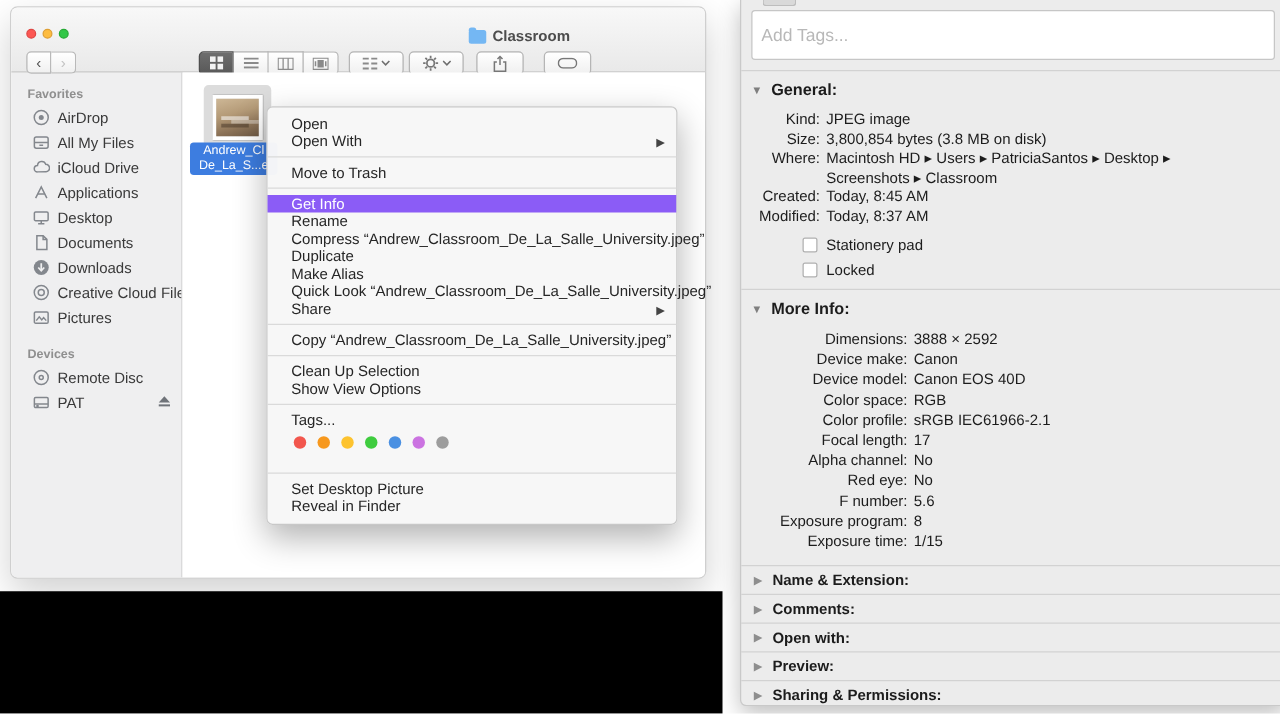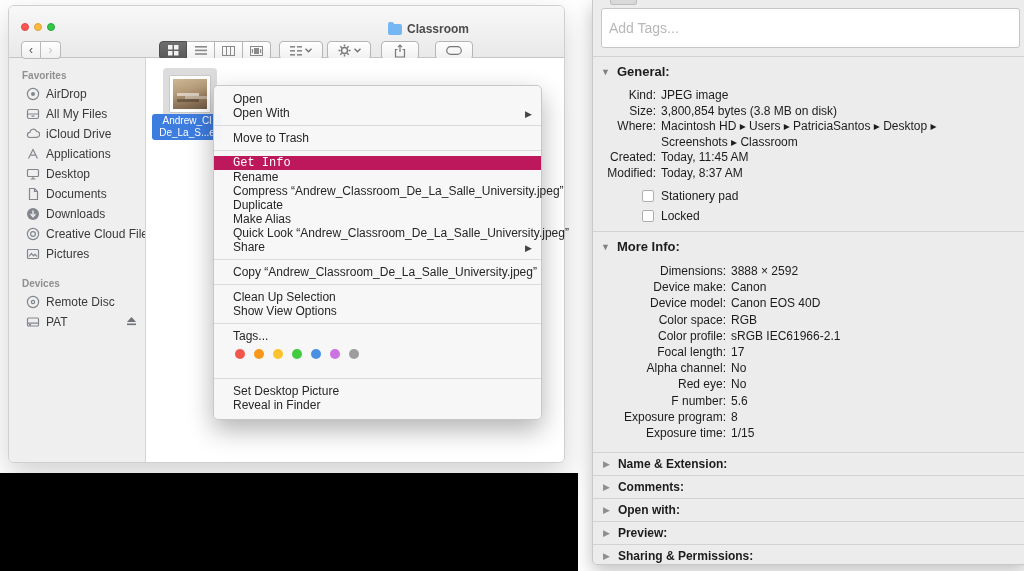--- a/index.html
+++ b/index.html
@@ -14,21 +14,21 @@
   .finder-window { position:absolute; left:8px; top:5px; width:557px; height:458px;
     background:#fff; border:1px solid #cfcfcf; border-radius:6px;
     box-shadow:0 12px 30px rgba(0,0,0,.18); overflow:hidden; display:flex; flex-direction:column; }
   .titlebar { position:relative; height:52px; flex:0 0 52px;
     background:linear-gradient(#f8f8f8,#e9e9e9); border-bottom:1px solid #c4c4c4; }
   .traffic { position:absolute; top:17px; width:8px; height:8px; border-radius:50%; }
   .t-close { left:12px; background:#fc5753; border:1px solid #df4744; }
   .t-min   { left:25px; background:#fdbc40; border:1px solid #de9f34; }
   .t-zoom  { left:38px; background:#33c748; border:1px solid #27aa35; }
   .win-title { position:absolute; left:366px; top:16px; display:flex; align-items:center; gap:5px;
-    font-size:12px; font-weight:bold; color:#4c4c4c;margin-left:13px; }
+    font-size:12px; font-weight:bold; color:#4c4c4c; }
   .mini-folder { position:relative; width:14px; height:11px; background:#74b7f3; border-radius:2px; }
   .mini-folder:before { content:""; position:absolute; left:0; top:-2px; width:6px; height:3px;
     background:#74b7f3; border-radius:2px 2px 0 0; }
   .nav-group { position:absolute; left:12px; top:35px; display:flex; }
   .nav-btn { width:20px; height:18px; background:linear-gradient(#fff,#f0f0f0); border:1px solid #b9b9b9;
     display:flex; align-items:center; justify-content:center; font-size:12px; }
   .nav-btn.back { border-radius:4px 0 0 4px; color:#555; }
   .nav-btn.fwd  { border-radius:0 4px 4px 0; border-left:none; color:#c3c3c3; }
   .seg-group { position:absolute; left:150px; top:35px; display:flex; height:19px; }
   .seg { width:28px; border:1px solid #b5b5b5; border-left:none; background:linear-gradient(#fff,#f0f0f0);
@@ -58,21 +58,21 @@
   .file-label { position:absolute; left:6px; top:56px; width:70px; background:#3d7de0; color:#fff;
     font-size:10px; line-height:12px; text-align:center; border-radius:3px; padding:1px 2px;
     white-space:nowrap; overflow:hidden; }
 
   
   .ctx-menu { position:absolute; left:213px; top:85px; width:329px; background:rgba(247,247,247,.98);
     border:1px solid #c8c8c8; border-radius:5px; box-shadow:0 10px 26px rgba(0,0,0,.3);
     padding:6px 0 7px 0; font-size:12px; color:#262626; z-index:5; }
   .ctx-item { height:14px; line-height:14px; padding:0 10px 0 19px; position:relative; white-space:nowrap; }
   .ctx-item .sub-arrow { position:absolute; right:9px; top:1px; font-size:9px; color:#444; }
-  .ctx-item.hl { background:#be185d; color:#fff;font-family:Liberation Mono, monospace; }
+  .ctx-item.hl { background:#8b5cf6; color:#fff; }
   .ctx-sep { height:1px; background:#dadada; margin:5px 0; }
   .tag-dots { display:flex; gap:9px; padding:6px 0 14px 21px; }
   .tag-dot { width:10px; height:10px; border-radius:50%; }
 
   
   .info-panel { position:absolute; left:592px; top:0; width:437px; height:565px; background:#ececec;
     border:1px solid #c9c9c9; border-top:none; border-radius:0 0 5px 5px;
     box-shadow:0 6px 18px rgba(0,0,0,.25); font-size:12px; color:#1c1c1c; }
   .cutoff { position:absolute; left:17px; top:0; width:27px; height:5px; background:#d9d9d9;
     border:1px solid #bdbdbd; border-top:none; border-radius:0 0 3px 3px; }
@@ -366,21 +366,21 @@
       <div class="kv-row">
         <span class="kv-label">Size:</span>
         <span class="kv-val">3,800,854 bytes (3.8 MB on disk)</span>
       </div>
       <div class="kv-row">
         <span class="kv-label">Where:</span>
         <span class="kv-val" style="max-width:330px;">Macintosh HD ▸ Users ▸ PatriciaSantos ▸ Desktop ▸ Screenshots ▸ Classroom</span>
       </div>
       <div class="kv-row">
         <span class="kv-label">Created:</span>
-        <span class="kv-val">Today, 11:45 AM</span>
+        <span class="kv-val">Today, 8:45 AM</span>
       </div>
       <div class="kv-row">
         <span class="kv-label">Modified:</span>
         <span class="kv-val">Today, 8:37 AM</span>
       </div>
     </div>
     <div class="chk-row" style="top:189px;">
       <span class="chk-box"></span>
       <span>Stationery pad</span>
     </div>

